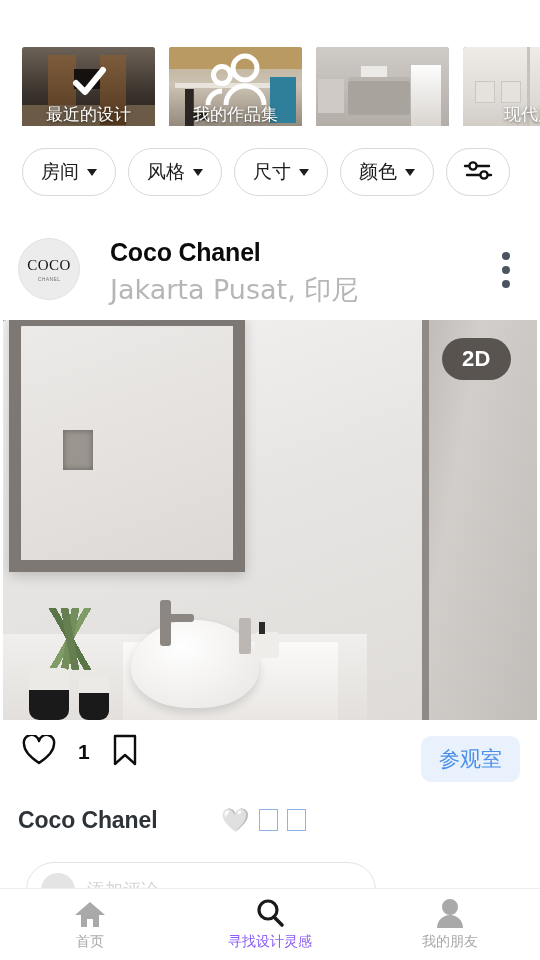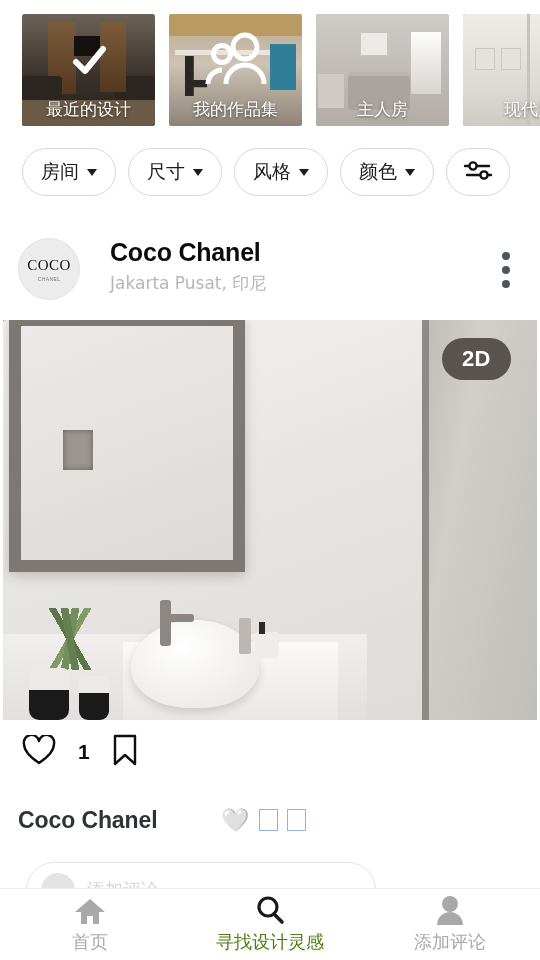--- a/index.html
+++ b/index.html
@@ -10,22 +10,22 @@
     overflow:hidden;
   }
   #app { position:relative; width:540px; height:960px; background:#fff; overflow:hidden; }
 
   
   .cat-strip {
     position:absolute; top:14px; left:0; width:540px; height:112px;
     display:flex; gap:14px; padding-left:22px; overflow:hidden;
   }
   .cat-card {
-    position:relative; width:133px; height:112px; flex:0 0 auto;
-    border-radius:3px; overflow:hidden; background:#9b9489;
+    position:relative; width:133px; height:84px; flex:0 0 auto;
+    border-radius:3px; overflow:hidden; background:#9b9489;margin-top:33px;
   }
   .cat-card .scene { position:absolute; inset:0; }
   .cat-label {
     position:absolute; left:0; right:0; bottom:7px;
     text-align:center; color:#fff; font-size:17px; line-height:20px;
     font-family:"DejaVu Sans", sans-serif;
     text-shadow:0 1px 3px rgba(0,0,0,.55);
     white-space:nowrap;
   }
   .cat-overlay-icon {
@@ -84,21 +84,21 @@
     background:#ececec; overflow:hidden; display:flex; align-items:center; justify-content:center;
     flex-direction:column; border:1px solid #e2e2e2;
   }
   .avatar .a-main{ font-size:15px; letter-spacing:.5px; color:#111; font-family:"Liberation Serif", serif; }
   .avatar .a-sub{ font-size:5px; color:#777; margin-top:2px; letter-spacing:.4px; }
   .post-name {
     position:absolute; left:110px; top:2px; font-size:25px; font-weight:bold; color:#0c0c0c;
     letter-spacing:-.2px;
   }
   .post-loc {
-    position:absolute; left:110px; top:36px; font-size:17px; color:#b6b6b6;
+    position:absolute; left:110px; top:36px; font-size:27px; color:#b6b6b6;
     font-family:"DejaVu Sans", sans-serif;
   }
   .kebab { position:absolute; right:14px; top:10px; width:40px; height:48px; cursor:pointer;
            display:flex; flex-direction:column; align-items:center; justify-content:center; gap:6px; }
   .kebab i { display:block; width:8px; height:8px; border-radius:50%; background:#4a5560; }
 
   
   .hero {
     position:absolute; top:320px; left:3px; width:534px; height:400px;
     overflow:hidden; background:#d9d6d2;
@@ -194,22 +194,22 @@
   .comment-av { width:34px; height:34px; border-radius:50%; background:#e4e4e4; flex:0 0 auto; }
   .comment-ph { font-size:18px; color:#d5d5d5; font-family:"DejaVu Sans", sans-serif; }
 
   
   .bottom-nav {
     position:absolute; left:0; bottom:0; width:540px; height:72px;
     background:#fff; border-top:1px solid #ededed;
     display:flex; align-items:center;
   }
   .nav-item { flex:1; display:flex; flex-direction:column; align-items:center; gap:5px; cursor:pointer; }
-  .nav-label { font-size:18px; color:#a9a9a9; font-family:Liberation Sans, sans-serif; }
-  .nav-item.active .nav-label { color:#4d7c0f; }
+  .nav-label { font-size:14px; color:#a9a9a9; font-family:Liberation Sans, sans-serif; }
+  .nav-item.active .nav-label { color:#8b5cf6; }
   .nav-icon { height:30px; display:flex; align-items:flex-end; justify-content:center; }
 </style>
 </head>
 <body>
 
 <div id="app">
 
   <div class="cat-strip">
 
     <div class="cat-card">
@@ -246,44 +246,43 @@
     </div>
 
     <div class="cat-card">
       <div class="scene s3">
         <div class="art"></div>
           <div class="win"></div>
           <div class="dress"></div>
         <div class="head"></div>
           <div class="bed"></div>
       </div>
-      <span class="cat-label">主人房</span>
     </div>
 
     <div class="cat-card">
       <div class="scene s4">
         <div class="art1"></div>
           <div class="art2"></div>
           <div class="col"></div>
       </div>
       <span class="cat-label">现代厨</span>
     </div>
   </div>
 
   <div class="chips">
     <div class="chip">
       <span>房间</span>
       <span class="caret"></span>
     </div>
     <div class="chip">
+      <span>风格</span>
+      <span class="caret"></span>
+    </div>
+    <div class="chip">
       <span>尺寸</span>
-      <span class="caret"></span>
-    </div>
-    <div class="chip">
-      <span>风格</span>
       <span class="caret"></span>
     </div>
     <div class="chip">
       <span>颜色</span>
       <span class="caret"></span>
     </div>
     <div class="chip icon-chip">
       <span>
         <svg width="30" height="24" viewBox="0 0 30 24">
           <line x1="2" y1="8" x2="26" y2="8" stroke="#111" stroke-width="2.4" stroke-linecap="round"></line>
@@ -335,20 +334,21 @@
             <path d="M17 28 C5 20 2 13 2 9 A7 7 0 0 1 17 6 A7 7 0 0 1 32 9 C32 13 29 20 17 28 Z" fill="none" stroke="#0d0d0d" stroke-width="2.4" stroke-linejoin="round"></path>
           </svg>
       </span>
       <span class="like-count">1</span>
       <span>
         <svg width="26" height="32" viewBox="0 0 26 32">
             <path d="M3 2 h20 v28 l-10 -9 l-10 9 Z" fill="none" stroke="#0d0d0d" stroke-width="2.4" stroke-linejoin="round"></path>
           </svg>
       </span>
     </div>
+    <button class="visit-btn">参观室</button>
   </div>
 
   <div class="caption-row">
     <span class="caption-name">Coco Chanel</span>
     <span class="cap-heart">🤍</span>
     <span class="tofu"></span>
     <span class="tofu"></span>
   </div>
 
   <div class="comment-box">
@@ -379,17 +379,17 @@
     </div>
 
 
     <div class="nav-item">
       <span class="nav-icon">
         <svg width="28" height="30" viewBox="0 0 28 30">
             <circle cx="14" cy="9" r="8" fill="#a9a9a9"></circle>
             <path d="M1 30 a13 13 0 0 1 26 0 Z" fill="#a9a9a9"></path>
           </svg>
       </span>
-      <span class="nav-label">添加评论</span>
+      <span class="nav-label">我的朋友</span>
     </div>
   </div>
 
 </div>
 
 </body></html>

